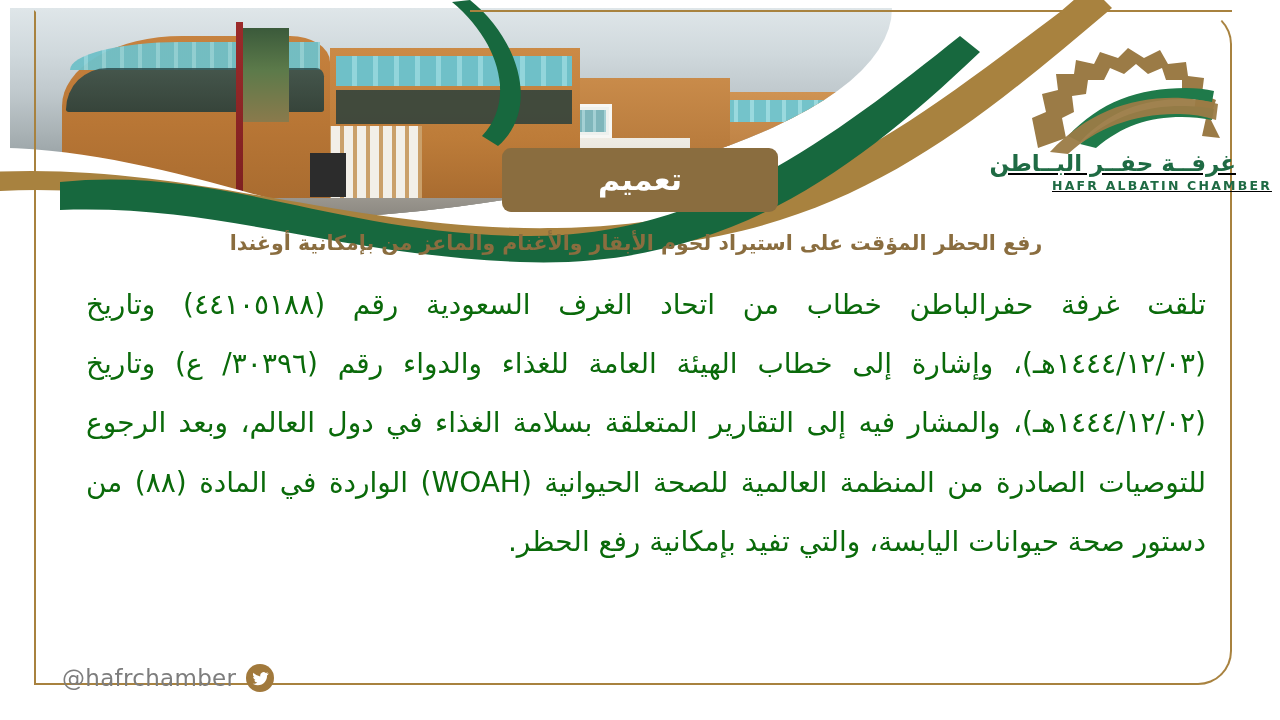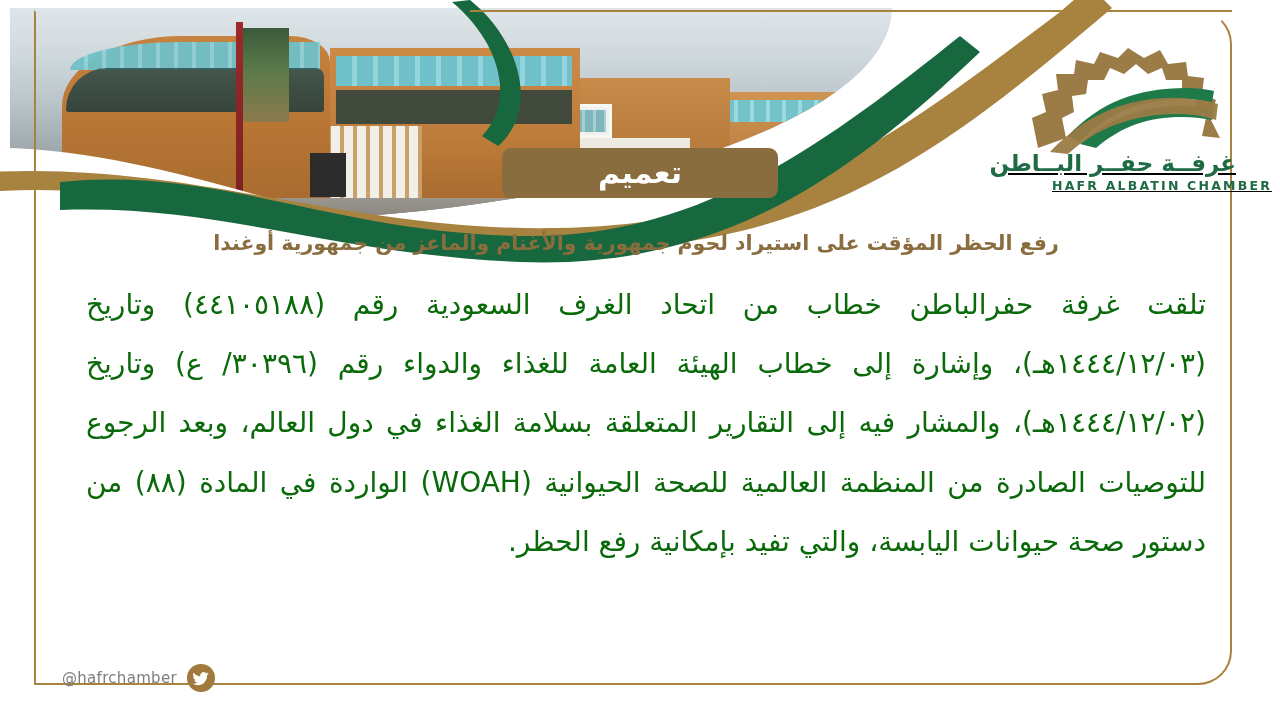--- a/index.html
+++ b/index.html
@@ -168,21 +168,21 @@
     position:absolute; left:0; top:0; width:1280px; height:300px; z-index:2;
     overflow:visible;
   }
 
   
   .circ-banner {
     position:absolute;
     left: 502px;
     top: 148px;
     width: 276px;
-    height: 50px;
+    height: 64px;
     background: #8a6d3f;
     border-radius: 9px;
     display:flex;
     align-items:center;
     justify-content:center;
     z-index: 5;
   }
   .circ-banner span {
     color:#ffffff;
     font-size: 30px;
@@ -266,21 +266,21 @@
     z-index: 5;
   }
   .tw-icon {
     width: 28px; height: 28px; border-radius: 50%;
     background:#a1793c;
     display:flex; align-items:center; justify-content:center;
   }
   .tw-icon svg { width:17px; height:17px; display:block; }
   .tw-handle {
     color:#7d7d7d;
-    font-size: 15px;
+    font-size: 23px;
     font-weight: 400;
     direction: ltr;
     letter-spacing: .3px;
   }
 </style>
 </head>
 <body>
 
 <div class="poster">
 
@@ -357,21 +357,21 @@
                C 186 74, 176 73, 166 73 C 132 73, 106 82, 80 104 Z" fill="#1f7a4a"></path>
 
       <path d="M34 108 C 72 68, 116 52, 166 54 C 180 55, 192 57, 202 60 L 200 76
                C 188 72, 176 70, 164 70 C 120 69, 80 84, 52 110 Z" fill="#9b7b46" opacity="0.95"></path>
     </svg>
     <div class="logo-ar">غرفــة حفــر البــاطن</div>
     <div class="logo-en">HAFR ALBATIN CHAMBER</div>
   </div>
 
   <div class="content">
-    <div class="doc-title">رفع الحظر المؤقت على استيراد لحوم جمهورية والأغنام والماعز من جمهورية أوغندا</div>
+    <div class="doc-title">رفع الحظر المؤقت على استيراد لحوم الأبقار والأغنام والماعز من بإمكانية أوغندا</div>
     <p class="para p1">تلقت غرفة حفرالباطن خطاب من اتحاد الغرف السعودية رقم (٤٤١٠٥١٨٨) وتاريخ (١٤٤٤/١٢/٠٣هـ)، وإشارة إلى خطاب الهيئة العامة للغذاء والدواء رقم (٣٠٣٩٦/ ع) وتاريخ (١٤٤٤/١٢/٠٢هـ)، والمشار فيه إلى التقارير المتعلقة بسلامة الغذاء في دول العالم، وبعد الرجوع للتوصيات الصادرة من المنظمة العالمية للصحة الحيوانية (WOAH) الواردة في المادة (٨٨) من دستور صحة حيوانات اليابسة، والتي تفيد بإمكانية رفع الحظر.</p>
   </div>
 
   <div class="footer">
     <span class="tw-icon">
       <svg viewBox="0 0 24 24" aria-hidden="true">
         <path fill="#ffffff" d="M23 4.9c-.8.4-1.7.6-2.6.8 1-.6 1.7-1.5 2-2.5-.9.5-1.9.9-3 1.1A4.6 4.6 0 0 0 11.6 8c0 .4 0 .7.1 1A13.1 13.1 0 0 1 2.2 3.9a4.6 4.6 0 0 0 1.4 6.2c-.7 0-1.4-.2-2-.5v.1c0 2.2 1.6 4.1 3.7 4.5-.4.1-.8.2-1.2.2-.3 0-.6 0-.9-.1a4.6 4.6 0 0 0 4.3 3.2A9.3 9.3 0 0 1 1 19.4a13 13 0 0 0 7.1 2.1c8.5 0 13.1-7 13.1-13.1v-.6c.9-.7 1.7-1.5 2.3-2.4z"></path>
       </svg>
     </span>
     <span class="tw-handle">@hafrchamber</span>

